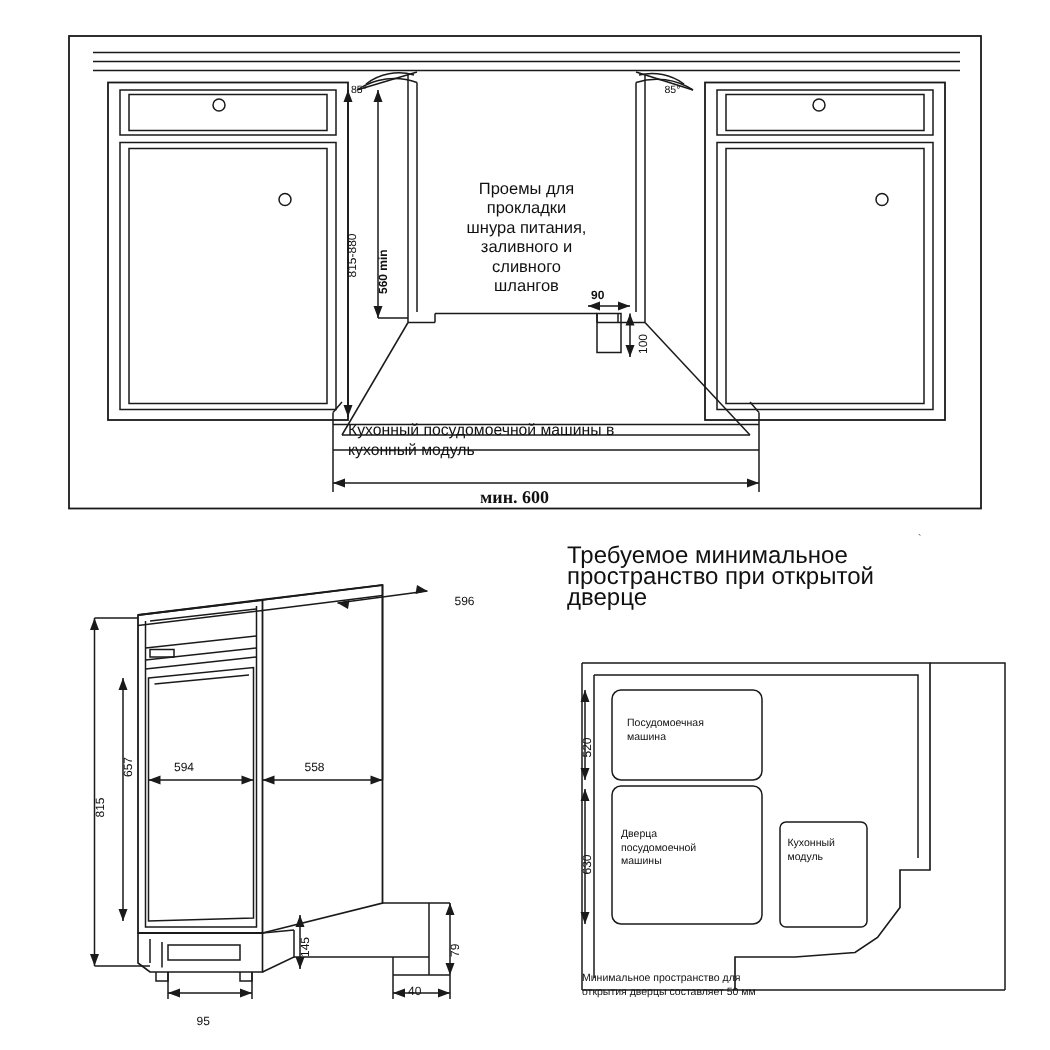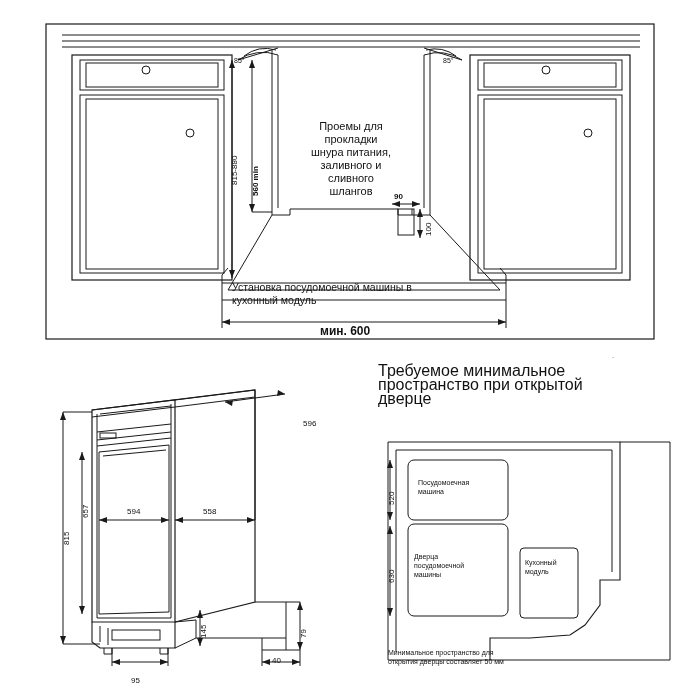--- a/index.html
+++ b/index.html
@@ -100,23 +100,23 @@
       <line x1="462" y1="60" x2="424" y2="48"></line>
     </g>
   </svg>
 
   <div class="txt c" style="left:276px;top:120px;width:150px;">Проемы для
 прокладки
 шнура питания,
 заливного и
 сливного
 шлангов</div>
-  <div class="txt" style="left:232px;top:281px;width:270px;font-size:10.5px;">Установка посудомоечной машины в
+  <div class="txt" style="left:232px;top:281px;width:270px;font-size:10.5px;">Кухонный посудомоечной машины в
 кухонный модуль</div>
-  <div class="txt bold med" style="left:320px;top:324px;">мин. 600</div>
+  <div class="txt bold med" style="left:320px;top:324px;font-family:Liberation Serif, serif;">мин. 600</div>
 
   <div class="txt small vert" style="left:230px;top:185px;transform:rotate(-90deg);">815-880</div>
   <div class="txt small vert bold" style="left:251px;top:196px;transform:rotate(-90deg);">560 min</div>
   <div class="txt small bold" style="left:394px;top:192px;">90</div>
   <div class="txt small vert" style="left:424px;top:236px;transform:rotate(-90deg);">100</div>
   <div class="txt xsmall" style="left:234px;top:56px;">85°</div>
   <div class="txt xsmall" style="left:443px;top:56px;">85°</div>
 
   <svg width="360" height="310" style="left:0;top:380px;">
     <g stroke="#1a1a1a" fill="none" stroke-width="1">
@@ -196,23 +196,23 @@
       <line x1="262" y1="282" x2="300" y2="282"></line>
       <path d="M262,282 l8,-3 l0,6 z" fill="#1a1a1a" stroke="none"></path>
       <path d="M300,282 l-8,-3 l0,6 z" fill="#1a1a1a" stroke="none"></path>
       <line x1="262" y1="270" x2="262" y2="286"></line>
       <line x1="300" y1="270" x2="300" y2="286"></line>
     </g>
   </svg>
 
   <div class="txt small vert" style="left:62px;top:545px;transform:rotate(-90deg);">815</div>
   <div class="txt small vert" style="left:81px;top:518px;transform:rotate(-90deg);">657</div>
-  <div class="txt small" style="left:116px;top:507px;margin-left:11px;">594</div>
+  <div class="txt small" style="left:116px;top:507px;">594</div>
   <div class="txt small" style="left:203px;top:507px;text-align:right;">558</div>
-  <div class="txt small" style="left:268px;top:419px;padding-left:35px;">596</div>
+  <div class="txt small" style="left:268px;top:396px;padding-left:35px;">596</div>
   <div class="txt small vert" style="left:199px;top:638px;transform:rotate(-90deg);">145</div>
   <div class="txt small vert" style="left:299px;top:638px;transform:rotate(-90deg);">79</div>
   <div class="txt small" style="left:131px;top:676px;">95</div>
   <div class="txt small" style="left:272px;top:656px;">40</div>
 
   <div class="txt" style="left:378px;top:364px;width:250px;font-size:16px;line-height:14px;">Требуемое минимальное
 пространство при открытой
 дверце</div>
 
   <svg width="320" height="250" style="left:370px;top:420px;">

